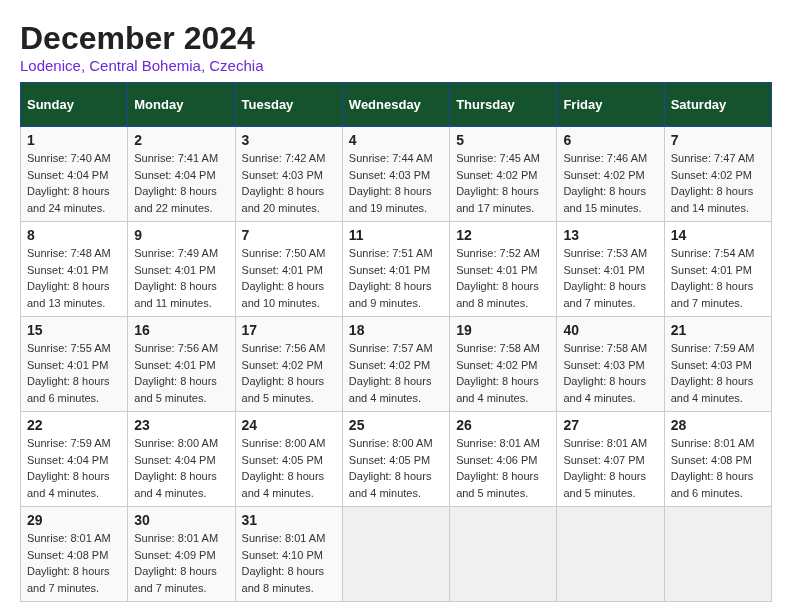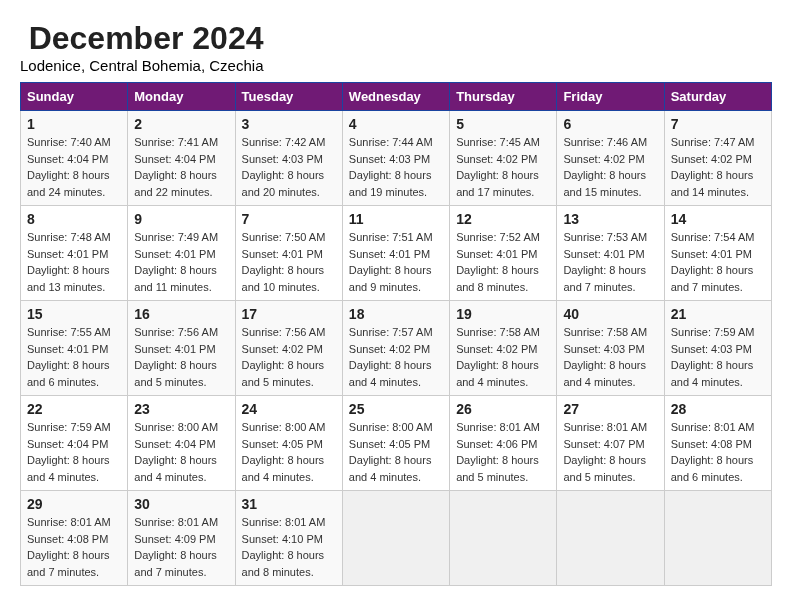--- a/index.html
+++ b/index.html
@@ -20,42 +20,41 @@
       display: flex;
       align-items: center;
     }
     .logo-icon {
       width: 28px;
       height: 28px;
       margin-right: 4px;
       margin-top: 2px;
     }
     .title-area {
-      text-align: right;
     }
     .main-title {
       font-size: 32px;
       font-weight: bold;
       color: #222;
     }
     .subtitle {
       font-size: 15px;
-      color: #000000;
+      color: #6d28d9;
     }
     .calendar-table {
       width: 100%;
       border-collapse: collapse;
       table-layout: fixed;
     }
     .calendar-table thead th {
-      background-color: #701a75;
+      background-color: #14532d;
       color: #fff;
       font-size: 13px;
       font-weight: bold;
-      padding: 6px 6px;
+      padding: 14px 6px;
       text-align: left;
       border: 1px solid #1a44a0;
     }
     .calendar-table tbody td {
       border: 1px solid #ccc;
       vertical-align: top;
       padding: 5px 6px;
       font-size: 10.5px;
       color: #222;
       background: #fff;

